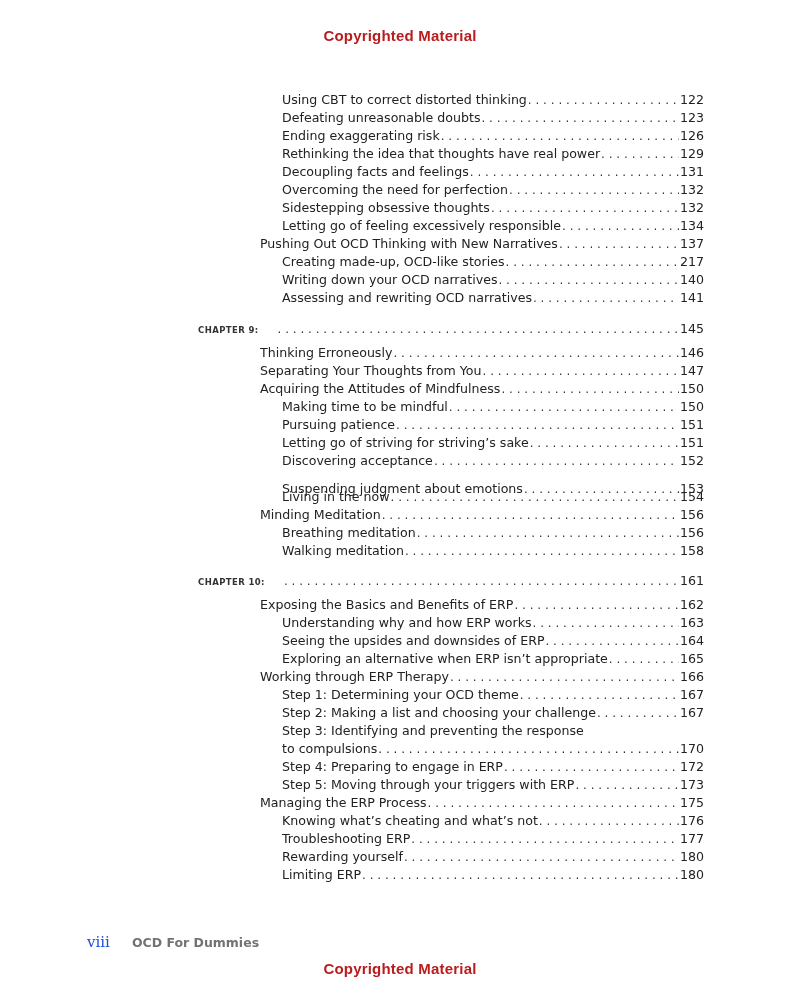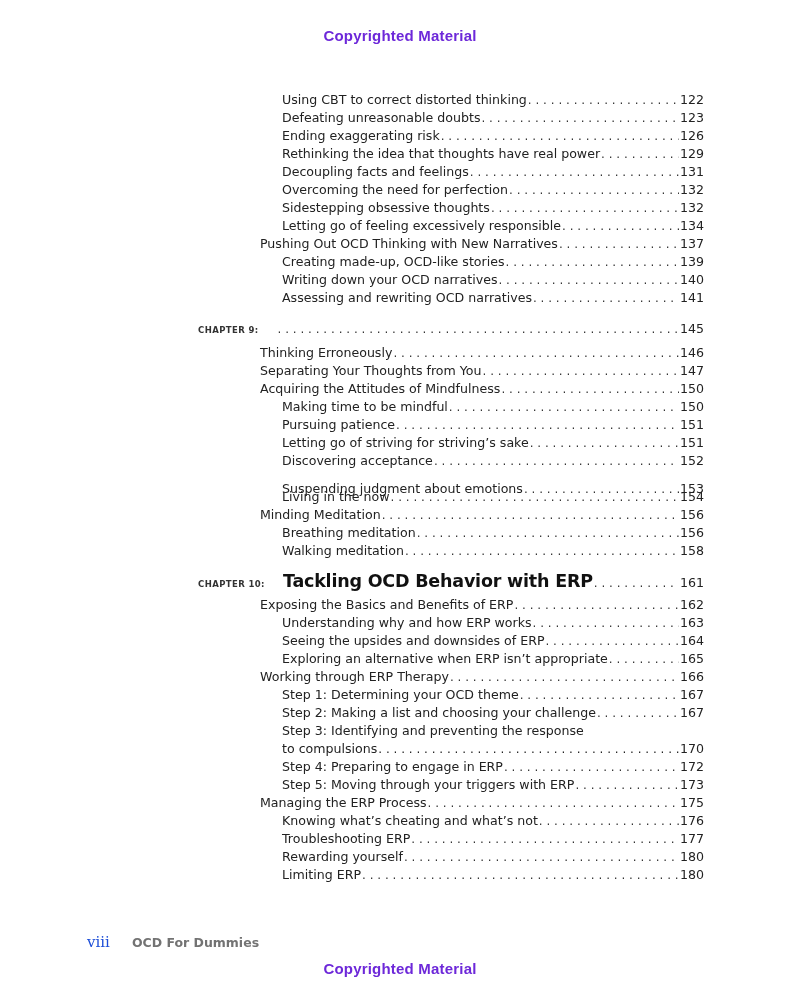--- a/index.html
+++ b/index.html
@@ -1,17 +1,17 @@
 <!DOCTYPE html>
 <html><head>
 <meta charset="utf-8">
 <style>
   html, body { margin: 0; padding: 0; background: #ffffff; }
   body { width: 800px; height: 1003px; position: relative; overflow: hidden; font-family: "DejaVu Sans", sans-serif; color: #222; }
-  .watermark { position: absolute; left: 0; width: 800px; text-align: center; font-family: "Liberation Sans", sans-serif; font-weight: bold; font-size: 15px; color: #6d28d9; letter-spacing: 0.2px; }
+  .watermark { position: absolute; left: 0; width: 800px; text-align: center; font-family: "Liberation Sans", sans-serif; font-weight: bold; font-size: 15px; color: #b91c1c; letter-spacing: 0.2px; }
   .wm-top { top: 27px; }
   .wm-bottom { top: 960px; }
   .toc { position: absolute; left: 0; top: 0; width: 800px; }
   .row { position: absolute; display: flex; align-items: baseline; font-size: 12.6px; line-height: 18px; color: #222; white-space: nowrap; }
   .row .label { flex: 0 0 auto; }
   .row .dots { flex: 1 1 auto; overflow: hidden; margin: 0 1px; letter-spacing: 2.2px; color: #333; }
   .row .dots::before { content: ". . . . . . . . . . . . . . . . . . . . . . . . . . . . . . . . . . . . . . . . . . . . . . . . . . . . . . . . . . . . . . . . . . . . . . . . . . . . . . . . . . . . . . . . . . . . . . . . . . . . . . . . . . . . . . . . ."; letter-spacing: 0; font-size: 12px; }
   .row .page { flex: 0 0 auto; }
   .lvl1 { left: 260px; width: 444px; }
   .lvl2 { left: 282px; width: 422px; }
@@ -75,21 +75,21 @@
       <span class="page">134</span>
     </div>
   <div class="row lvl1" style="top:235px">
       <span class="label">Pushing Out OCD Thinking with New Narratives</span>
       <span class="dots"></span>
       <span class="page">137</span>
     </div>
   <div class="row lvl2" style="top:253px">
       <span class="label">Creating made-up, OCD-like stories</span>
       <span class="dots"></span>
-      <span class="page">139</span>
+      <span class="page">217</span>
     </div>
   <div class="row lvl2" style="top:271px">
       <span class="label">Writing down your OCD narratives</span>
       <span class="dots"></span>
       <span class="page">140</span>
     </div>
   <div class="row lvl2" style="top:289px">
       <span class="label">Assessing and rewriting OCD narratives</span>
       <span class="dots"></span>
       <span class="page">141</span>
@@ -156,21 +156,20 @@
       <span class="page">156</span>
     </div>
   <div class="row lvl2" style="top:542px">
       <span class="label">Walking meditation</span>
       <span class="dots"></span>
       <span class="page">158</span>
     </div>
 
   <div class="row chapter" style="top:572px">
       <span class="chap-num">CHAPTER 10:</span>
-      <span class="chap-title label">Tackling OCD Behavior with ERP</span>
       <span class="dots"></span>
       <span class="page">161</span>
     </div>
   <div class="row lvl1" style="top:596px">
       <span class="label">Exposing the Basics and Benefits of ERP</span>
       <span class="dots"></span>
       <span class="page">162</span>
     </div>
   <div class="row lvl2" style="top:614px">
       <span class="label">Understanding why and how ERP works</span>

